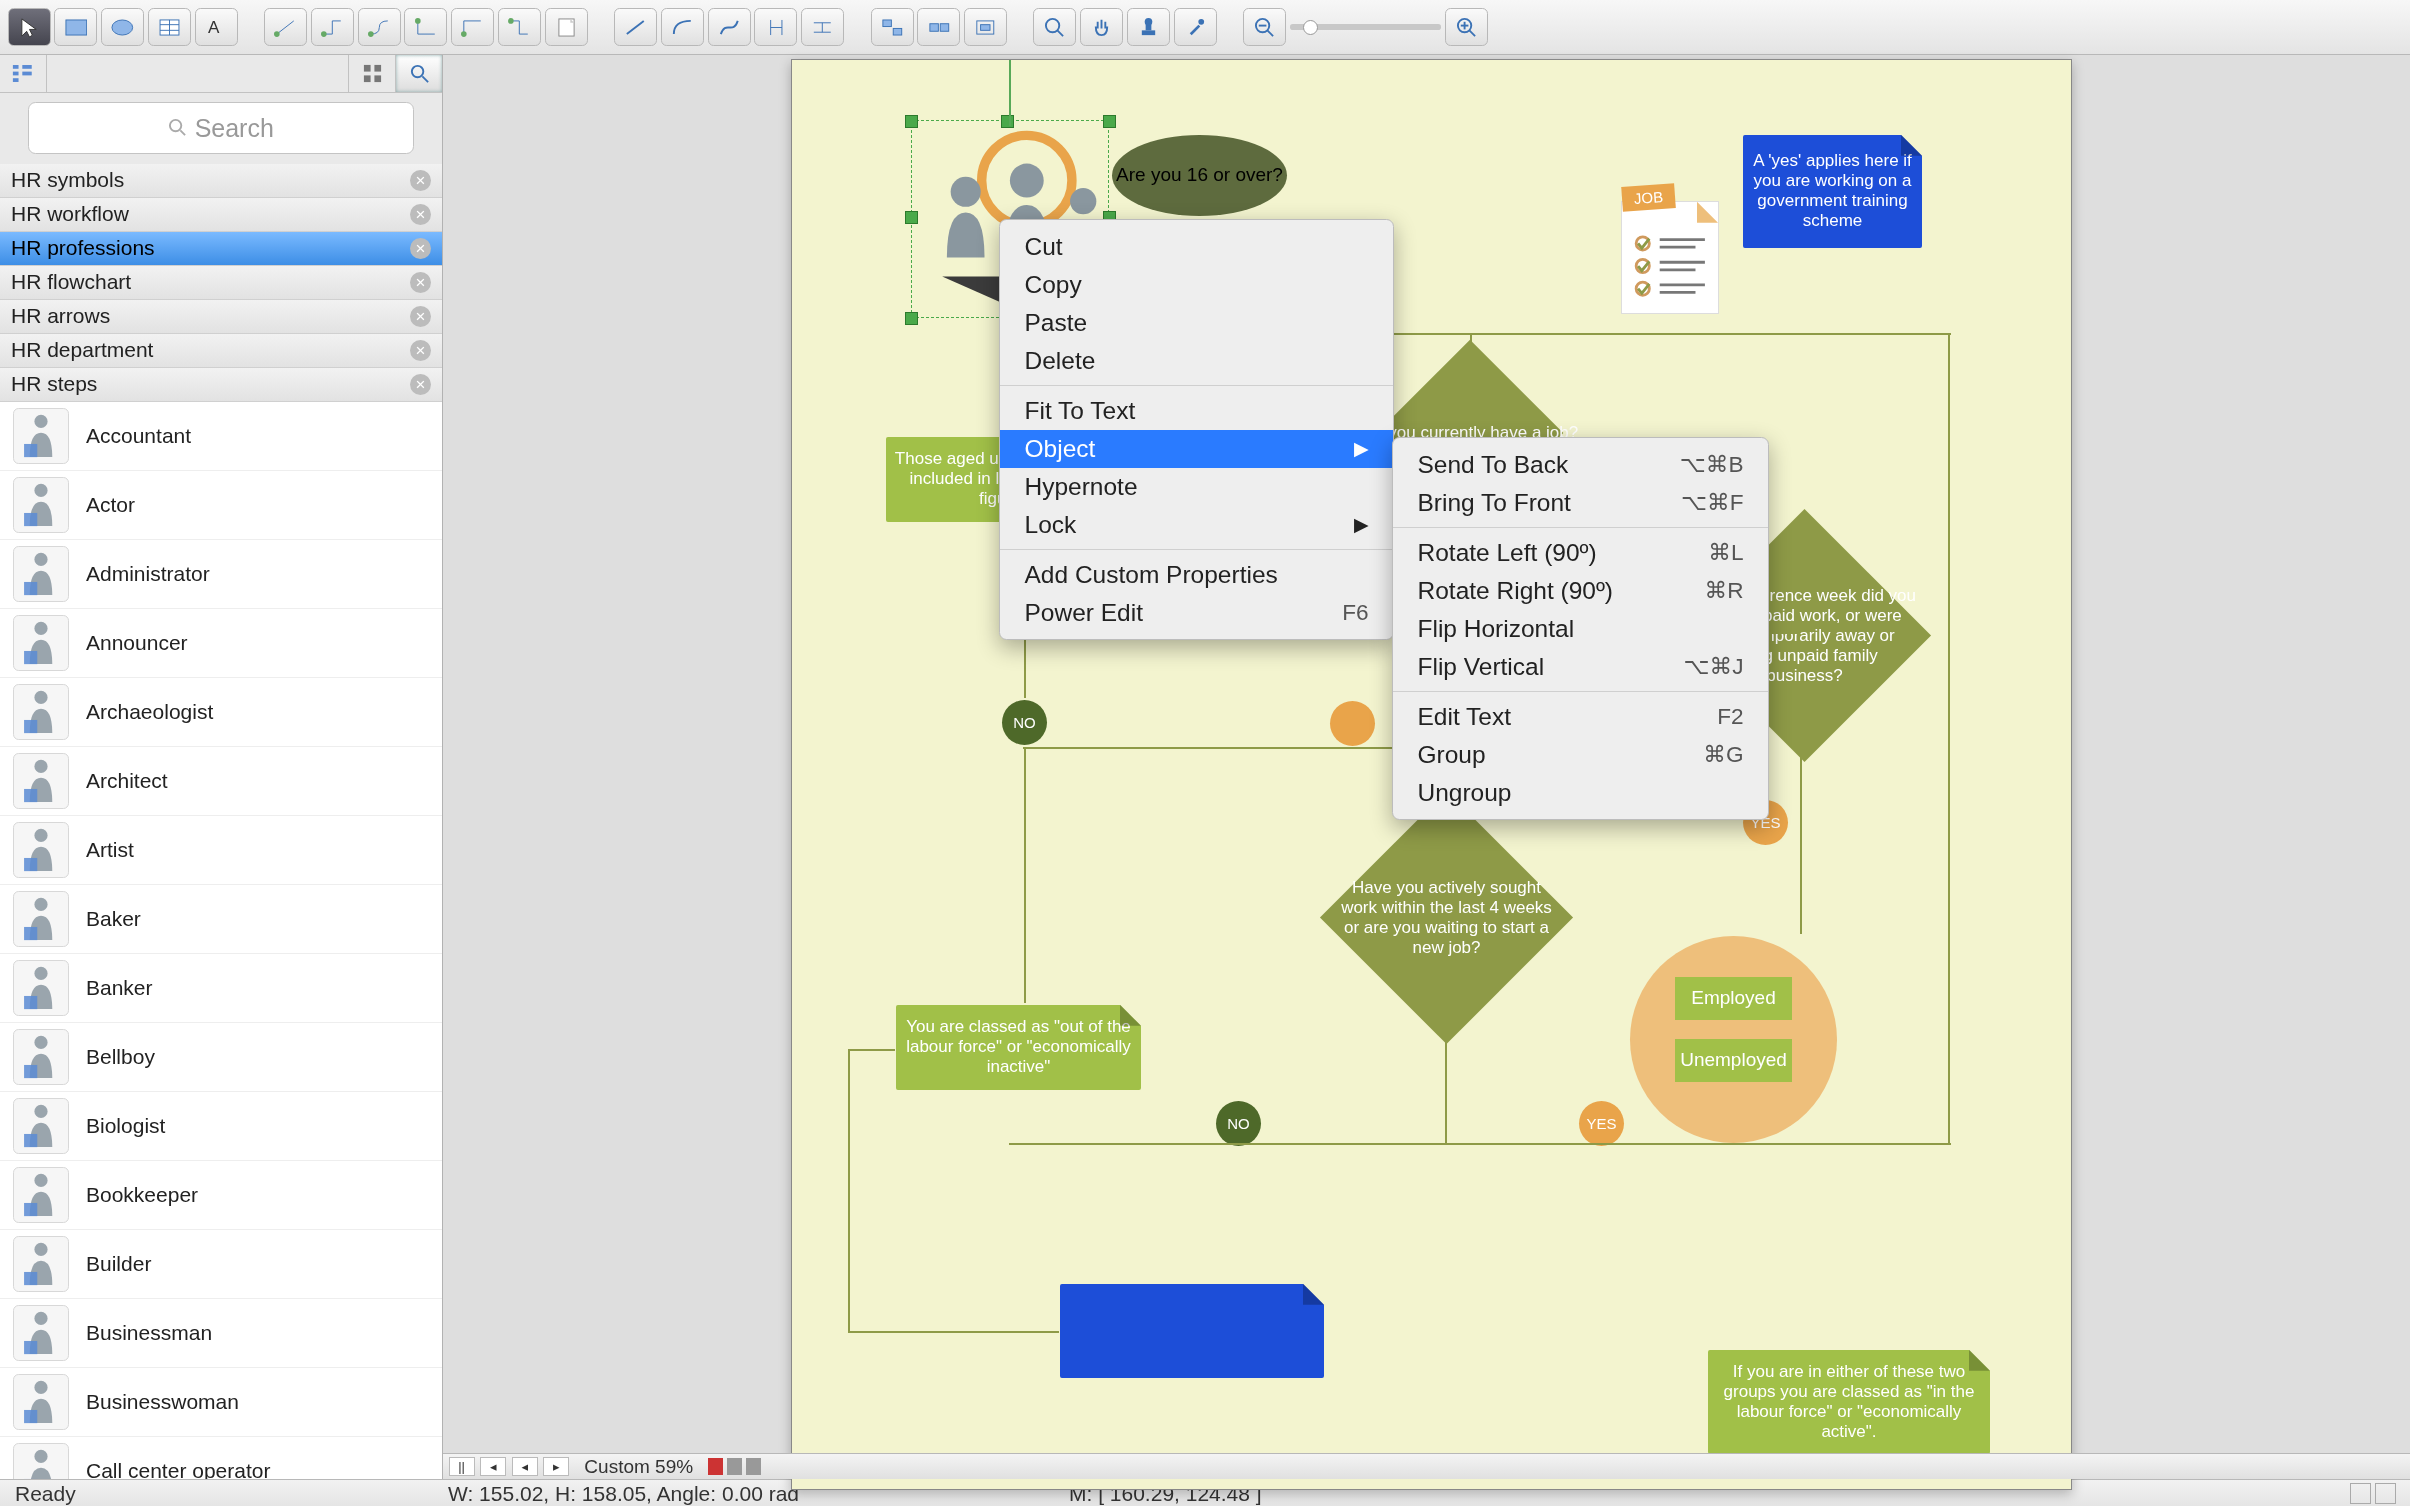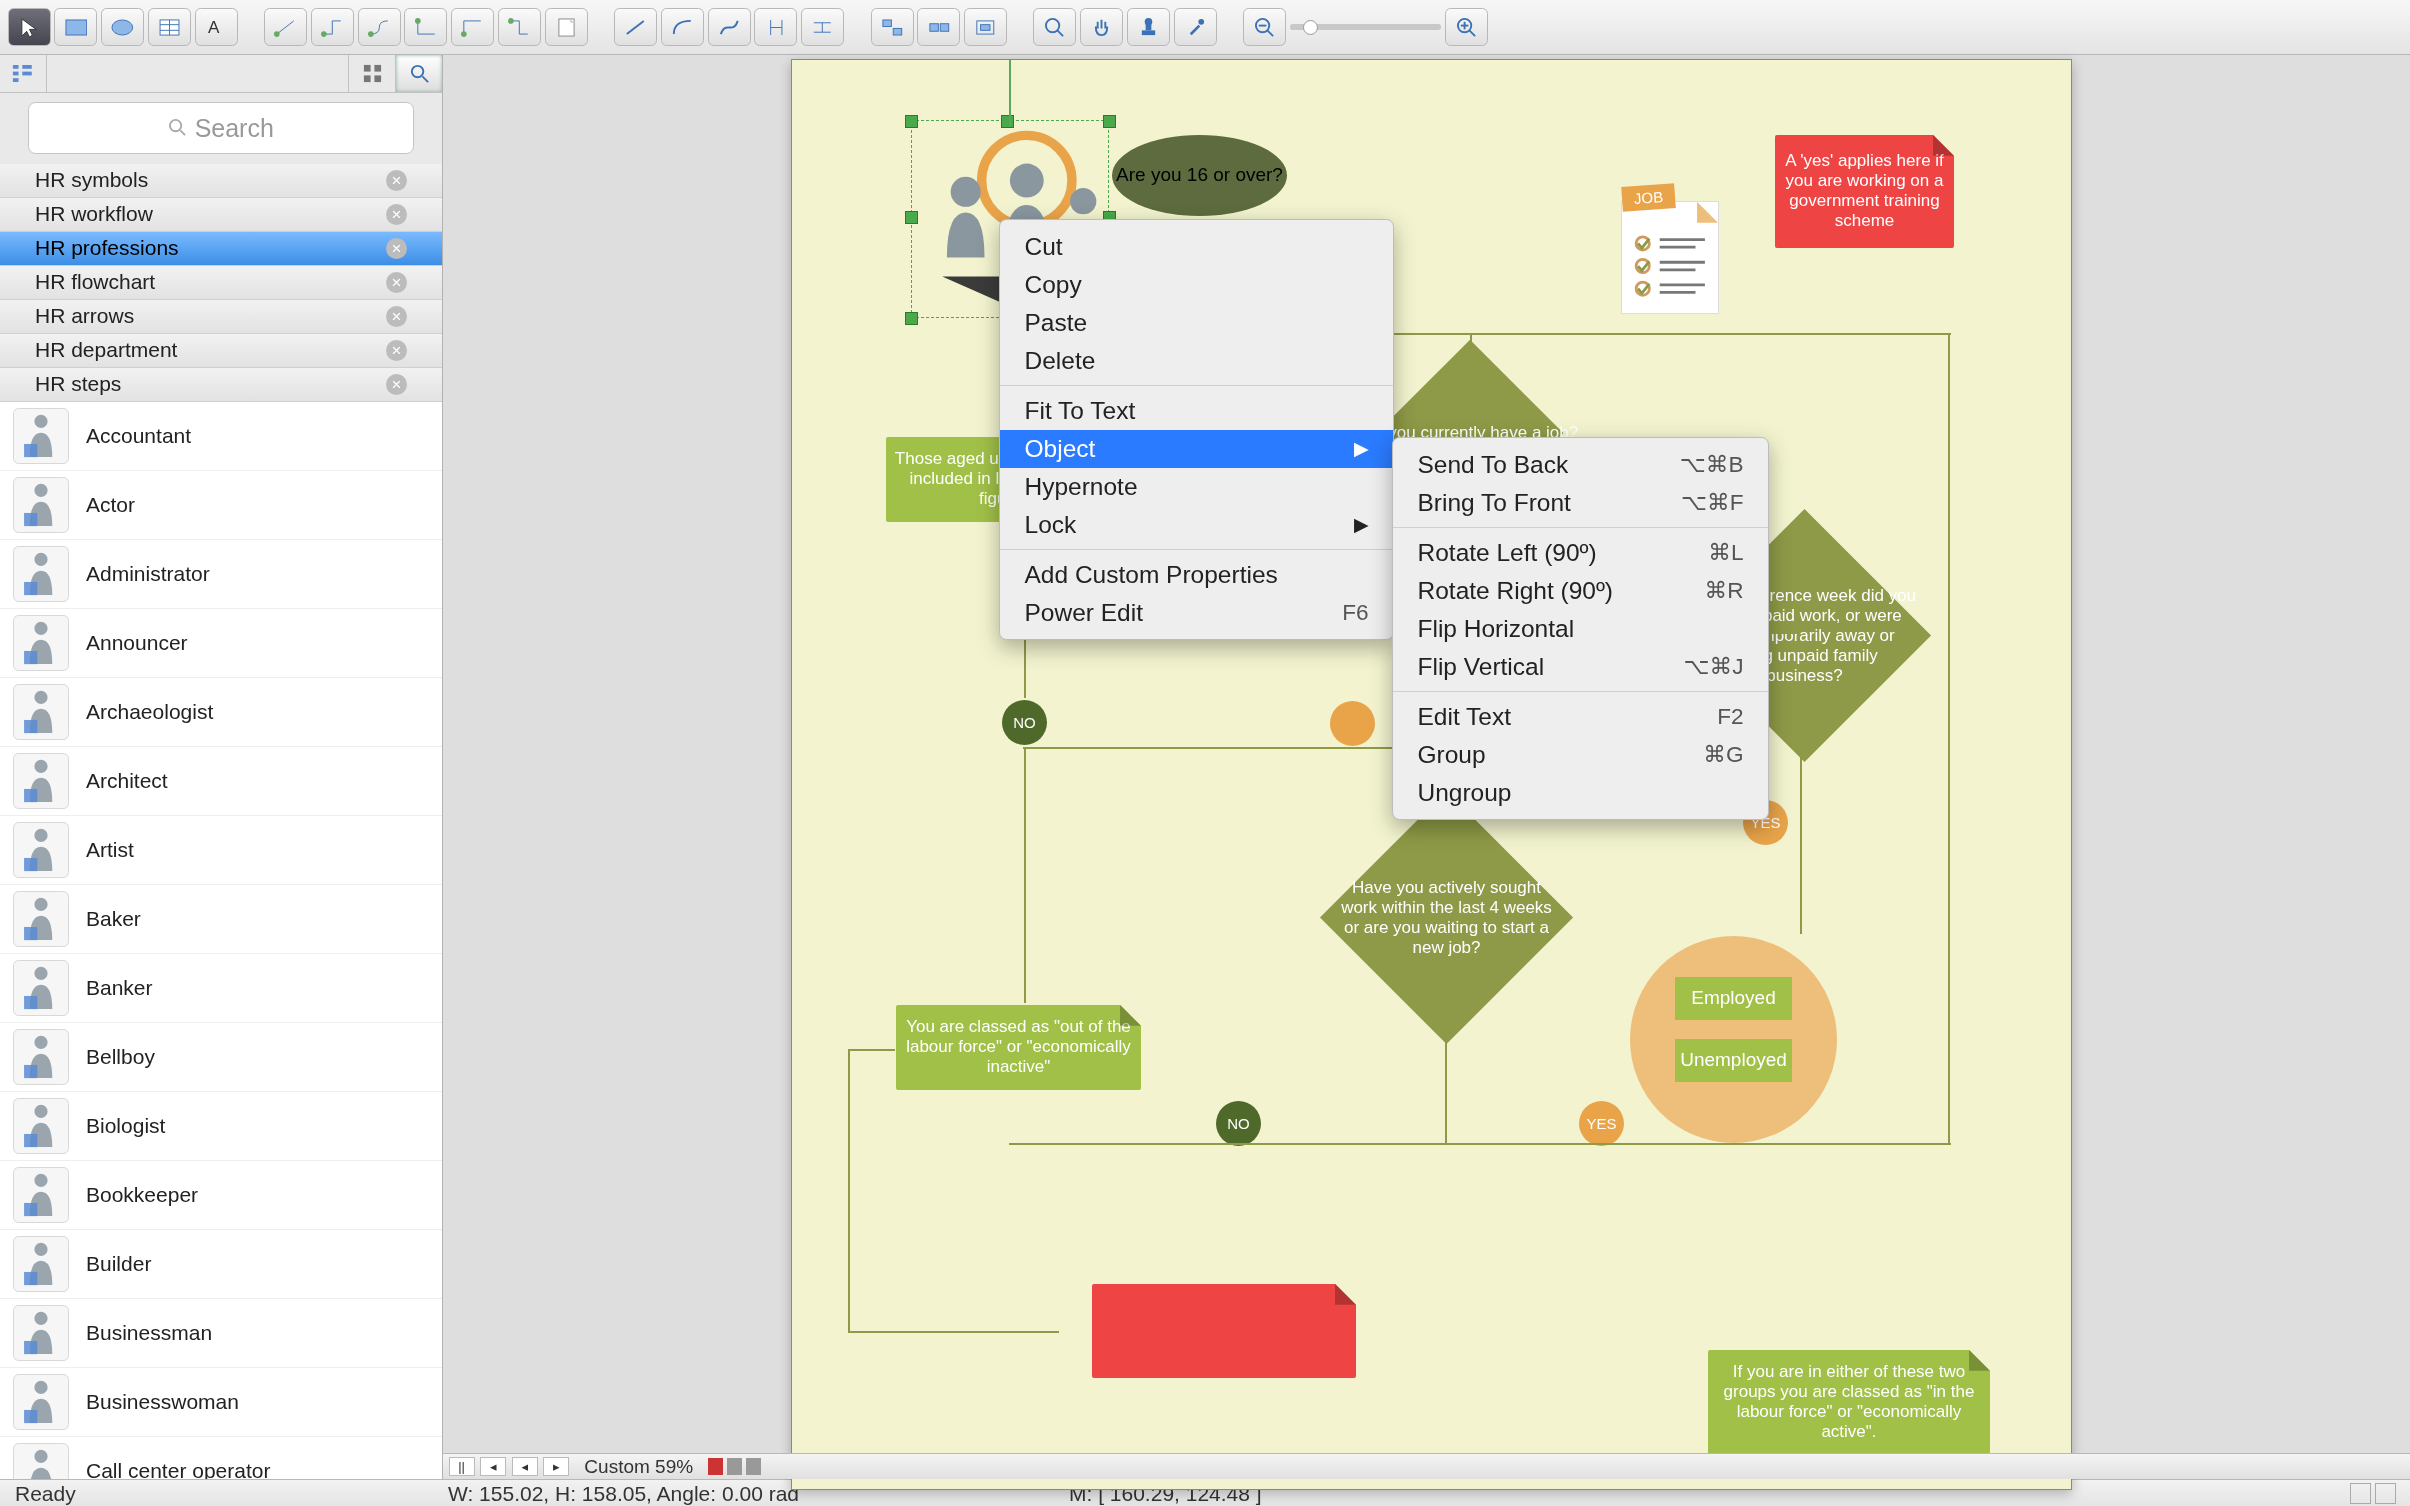--- a/index.html
+++ b/index.html
@@ -26,41 +26,41 @@
 .side-hdr .right { display: flex; }
 .side-hdr .right .icon-btn { border-left: 0.9px solid #c2c2c2; border-right: none; }
 .side-hdr .right .icon-btn.active { background: linear-gradient(#fff,#ddd); box-shadow: inset 0 0 3.8px #8aa; }
 
 
 .side-search { padding: 9.4px 28px; }
 .side-search .field { height: 52px; border-radius: 7.5px; background: #fff; border: 0.9px solid #c4c4c4; display: flex; align-items: center; justify-content: center; gap: 7.5px; color: #999; font-size: 25px; }
 
 
 .cats { }
-.cat-row { height: 34px; display: flex; align-items: center; padding: 0 35px; font-size: 21px; color: #222; border-bottom: 0.9px solid #d0d0d0; background: linear-gradient(#f2f2f2,#e2e2e2); justify-content: space-between; }
+.cat-row { height: 34px; display: flex; align-items: center; padding: 0 11px; font-size: 21px; color: #222; border-bottom: 0.9px solid #d0d0d0; background: linear-gradient(#f2f2f2,#e2e2e2); justify-content: space-between; }
 .cat-row.active { background: linear-gradient(#7abaff,#3d8ee6); color: #000; }
 .cat-close { width: 21px; height: 21px; border-radius: 50%; background: #bcbcbc; color: #fff; display: flex; align-items: center; justify-content: center; font-size: 17px; line-height: 1; }
 
 
 .lib { flex: 1; overflow: hidden; background: #fff; }
 .lib-item { height: 69px; display: flex; align-items: center; gap: 17px; padding-left: 13px; border-bottom: 0.9px solid #eee; font-size: 21px; color: #222; }
 .lib-thumb { width: 56px; height: 56px; border: 0.9px solid #d8d8d8; background: #f6f6f6; display: flex; align-items: center; justify-content: center; border-radius: 5.6px; }
 .lib-thumb svg { width: 38px; height: 47px; }
 
 
 .canvas-wrap { flex: 1; background: #dedede; position: relative; }
 .page { position: absolute; left: 348px; top: 3.8px; width: 1281px; height: 1431px; background: #f3f4cf; border: 0.9px solid #888; box-shadow: 0 3.8px 11.3px rgba(0,0,0,.25); overflow: hidden; }
 
 
 .page * { position: absolute; }
 .ellipse-dark { background: #5e6b3e; color: #000000; border-radius: 50%; display: flex; align-items: center; justify-content: center; font-size: 19px; text-align: center; padding: 7.5px 13px; }
 .diamond { background: #8e9a47; color: #fff; transform: rotate(45deg); display: flex; align-items: center; justify-content: center; }
 .diamond span { transform: rotate(-45deg); font-size: 17px; text-align: center; width: 226px; }
 .note { background: #a1c048; color: #fff; font-size: 17px; text-align: center; display: flex; align-items: center; justify-content: center; padding: 5.6px 9.4px; border-radius: 1.9px; }
-.note.brown { background: #ef4444; margin-left: 32px; }
+.note.brown { background: #1d4ed8; }
 .note .fold { position: absolute; right: 0; top: 0; width: 21px; height: 21px; background: #f3f4cf; clip-path: polygon(0 0,100% 0,100% 100%); }
 .note.brown .fold2, .note .fold2 { position: absolute; right: 0; top: 0; width: 21px; height: 21px; background: rgba(0,0,0,0.25); clip-path: polygon(0 0,0 100%,100% 100%); }
 .small-circ { width: 45px; height: 45px; border-radius: 50%; display: flex; align-items: center; justify-content: center; color: #fff; font-size: 15px; }
 .small-circ.green { background: #4e6929; }
 .small-circ.orange { background: #e9a44a; }
 .line { background: #8e9a47; }
 
 
 .sel-box { border: 1.9px dashed #4aa94a; }
 .sel-handle { width: 13px; height: 13px; background: #4aa94a; border: 0.9px solid #2c7a2c; }

